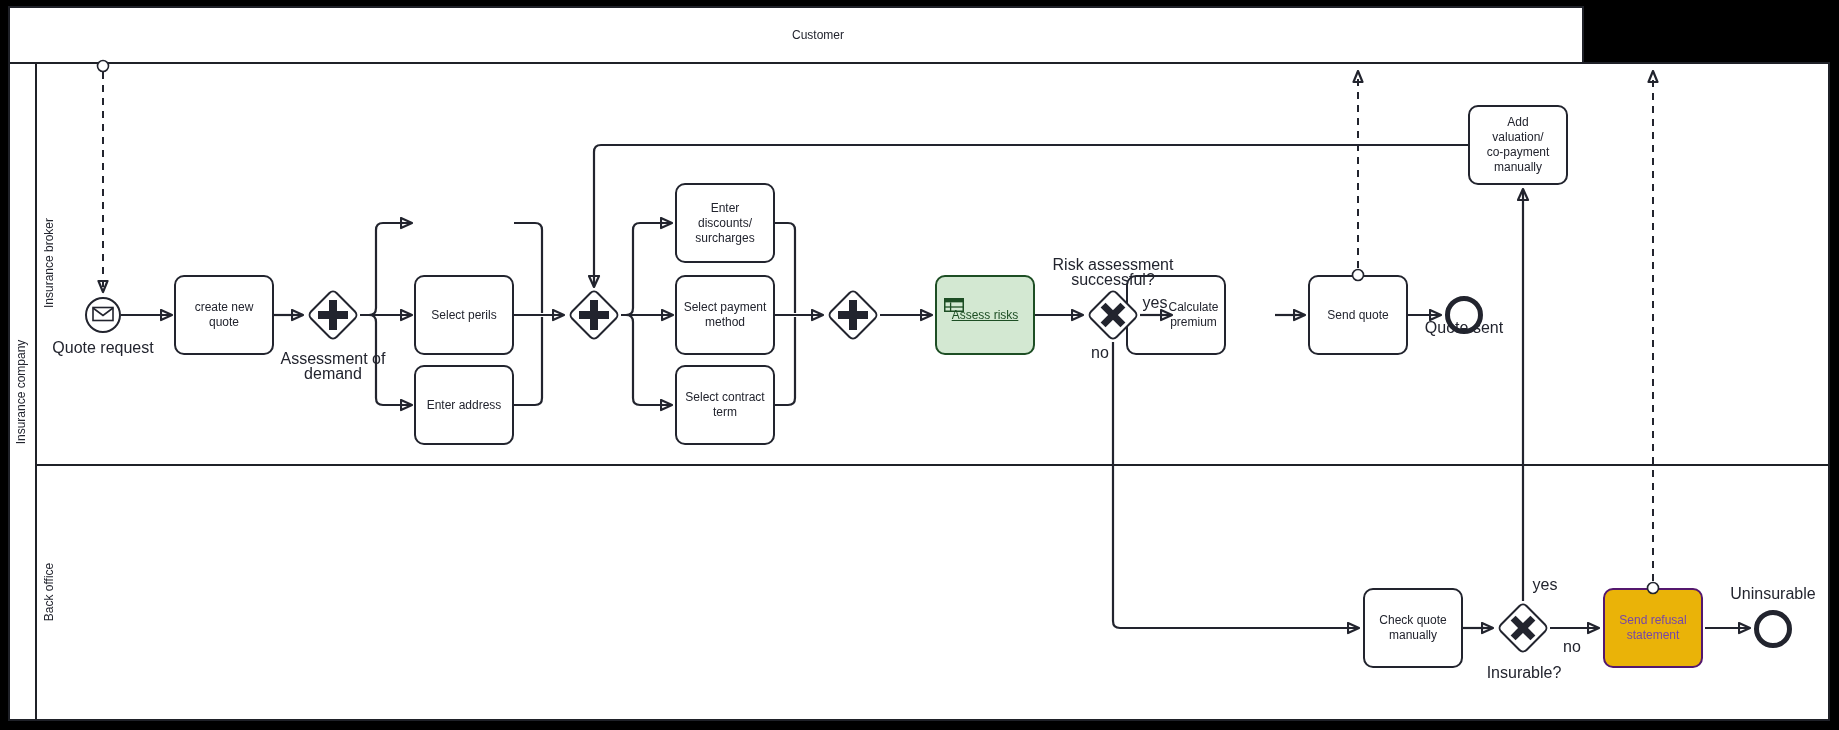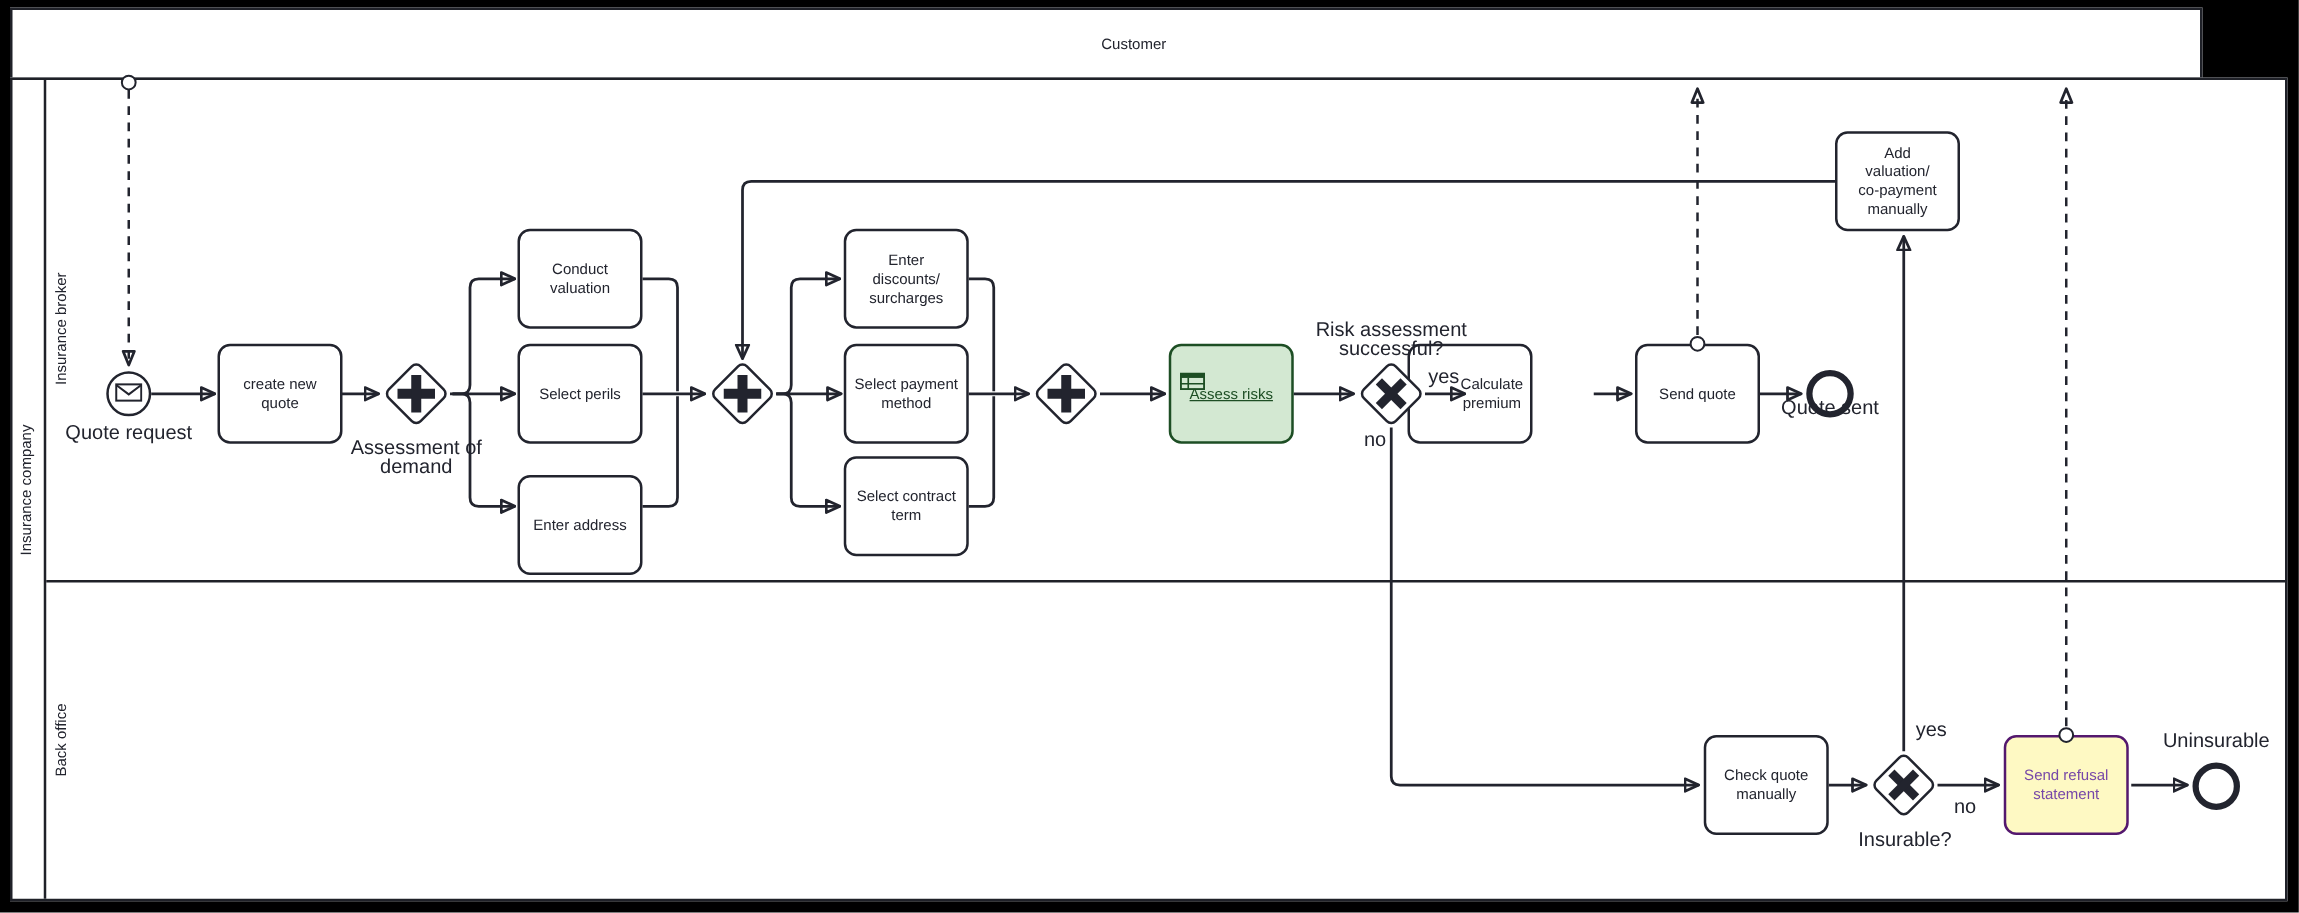--- a/index.html
+++ b/index.html
@@ -5,37 +5,37 @@
   html,body { margin:0; padding:0; }
   body {
     width:1839px; height:730px; position:relative; overflow:hidden;
     background:#000000; color:#22242e;
     font-family:"Liberation Sans", sans-serif; font-size:12px;
   }
   .stage { position:absolute; left:0; top:0; width:1839px; height:730px; }
 
   
   .pool { position:absolute; background:#ffffff; border:2px solid #1f2128; box-sizing:border-box; }
-  .pool-customer { left:8px; top:6px; width:1754px; height:58px;
+  .pool-customer { left:8px; top:6px; width:1576px; height:58px;
     display:flex; align-items:center; justify-content:center;padding-left:44px; }
   .pool-company { left:8px; top:62px; width:1822px; height:659px; }
   .pool-label-band { position:absolute; left:0; top:0; width:27px; height:100%;
     border-right:2px solid #1f2128; box-sizing:border-box; }
   .lane-divider { position:absolute; left:27px; top:400px; right:0; height:0;
     border-top:2px solid #1f2128; }
   .vtext { position:absolute; transform:translate(-50%,-50%) rotate(-90deg);
     white-space:nowrap; font-size:12px; color:#22242e; }
 
   
   .task { position:absolute; width:100px; height:80px; box-sizing:border-box;
     background:#ffffff; border:2px solid #22242e; border-radius:10px;
     display:flex; align-items:center; justify-content:center;
     text-align:center; line-height:15px; white-space:pre-line; }
   .task-green { background:#d3e8d2; border-color:#1d4e24; color:#1d4e24; }
-  .task-purple { background:#fef9c3; border-color:#54186e; color:#7647a8;text-align:center; }
+  .task-purple { background:#eab308; border-color:#54186e; color:#7647a8;text-align:center; }
   .task-icon { position:absolute; left:7px; top:6px; }
 
   .gw { position:absolute; width:54px; height:54px; }
   .gw-diamond { position:absolute; left:8px; top:8px; width:38px; height:38px;
     background:#ffffff; border:2px solid #22242e; border-radius:6px;
     transform:rotate(45deg); box-sizing:border-box; }
   .bar { position:absolute; left:50%; top:50%; background:#22242e; }
   .bar-h  { width:30px; height:8px; transform:translate(-50%,-50%); }
   .bar-v  { width:8px; height:30px; transform:translate(-50%,-50%); }
   .bar-x1 { width:28px; height:7px; transform:translate(-50%,-50%) rotate(45deg); }
@@ -66,24 +66,22 @@
   <div class="pool pool-company">
     <div class="pool-label-band"></div>
     <div class="lane-divider"></div>
   </div>
   <span class="vtext" style="left:21px; top:392px;">Insurance company</span>
   <span class="vtext" style="left:49px; top:263px;">Insurance broker</span>
   <span class="vtext" style="left:49px; top:592px;">Back office</span>
 
   <div class="task" style="left:174px; top:275px;">create new
 quote</div>
-  <div class="task" style="left:414px; top:183px;">Conduct
-valuation</div>
   <div class="task" style="left:414px; top:275px;">Select perils</div>
-  <div class="task" style="left:414px; top:380px;">Enter address</div>
+  <div class="task" style="left:414px; top:365px;">Enter address</div>
   <div class="task" style="left:675px; top:183px;">Enter
 discounts/
 surcharges</div>
   <div class="task" style="left:675px; top:275px;">Select payment
 method</div>
   <div class="task" style="left:675px; top:365px;">Select contract
 term</div>
 
   <div class="task task-green" style="left:935px; top:275px;text-decoration:underline;">
     <span class="task-icon">

